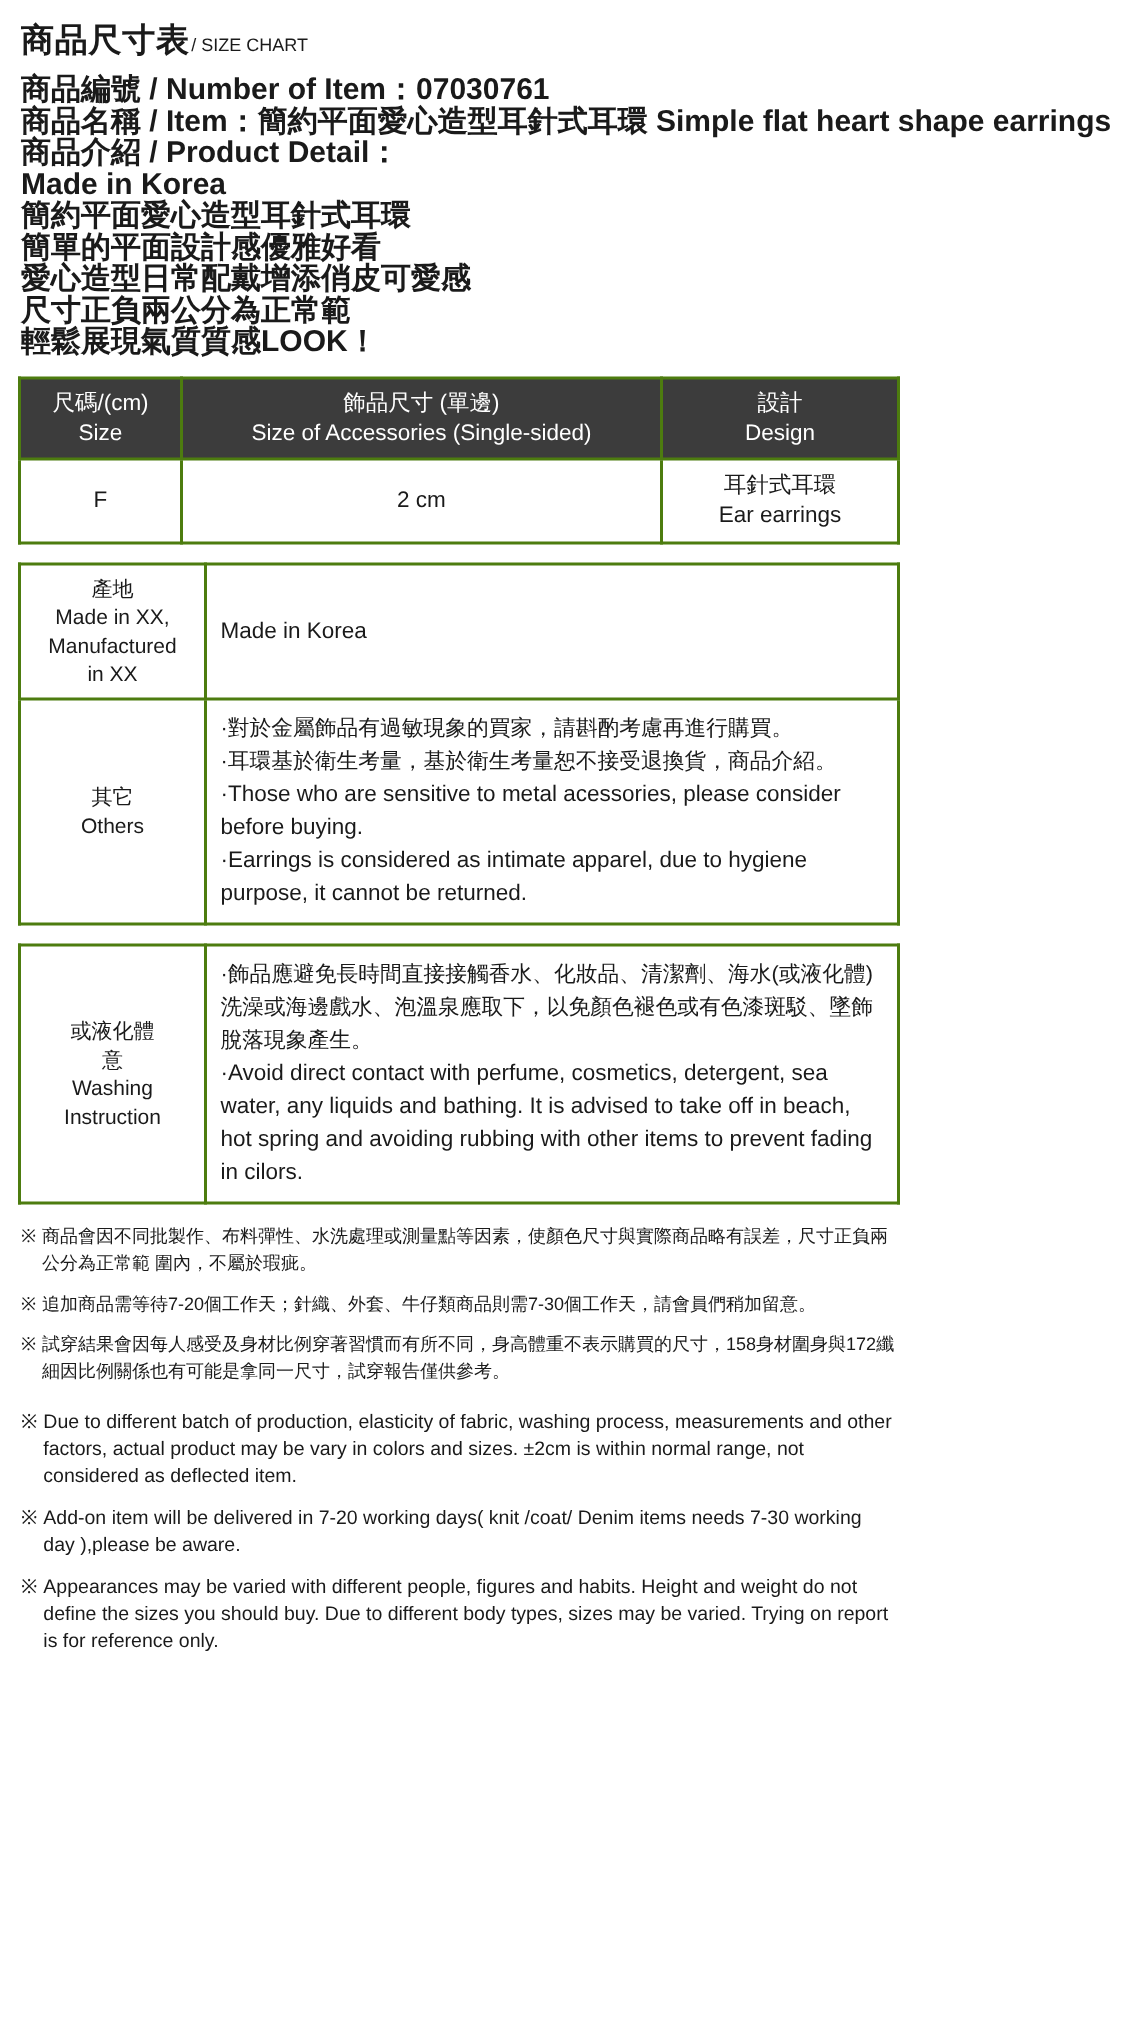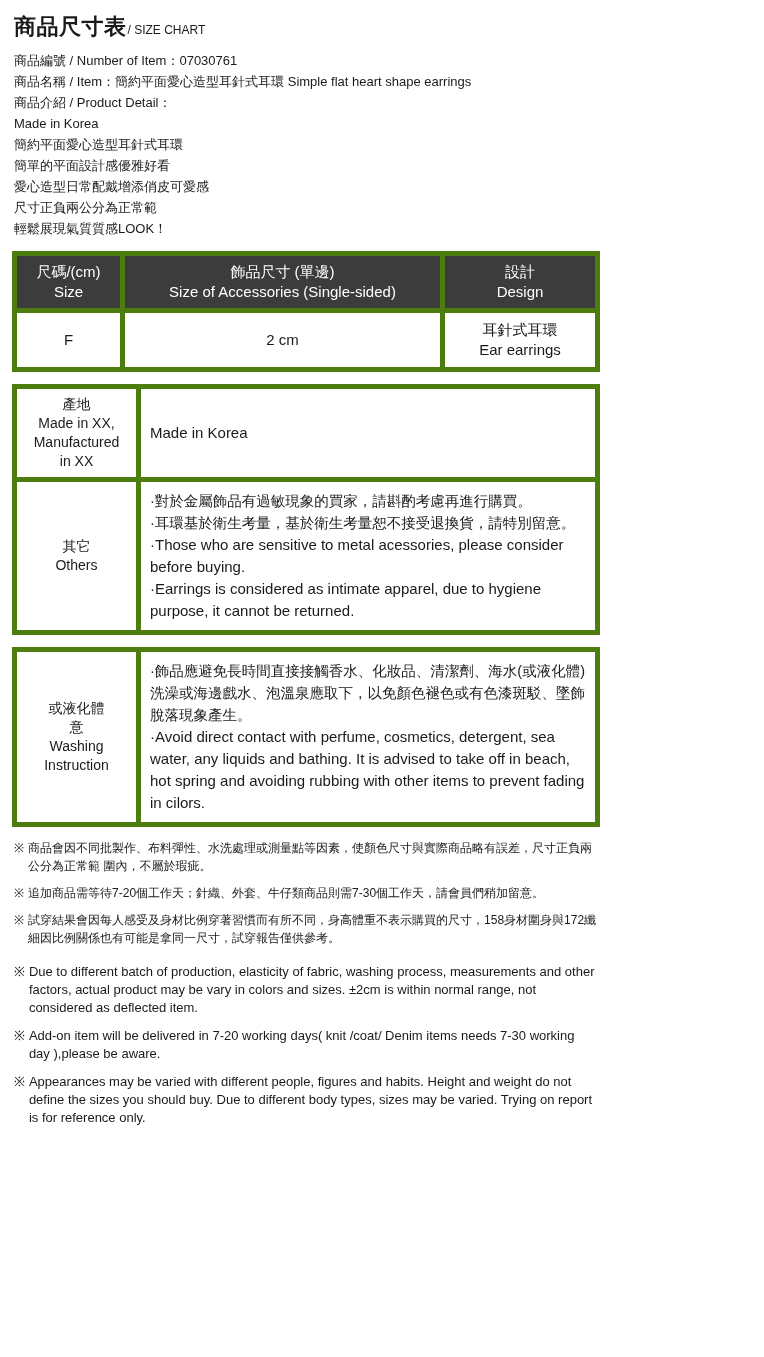--- a/index.html
+++ b/index.html
@@ -35,37 +35,38 @@
   .title-en {
     font-size: 12px;
     font-weight: normal;
   }
 
   
   .intro {
     margin: 0 0 12px 2px;
   }
   .intro div {
-    font-size: 13px;
+    font-size: 20px;
     line-height: 21px;
     white-space: nowrap;
+    font-weight: bold;
   }
 
   
   table {
     border-collapse: collapse;
     width: 100%;
     table-layout: fixed;
   }
   .tbl {
     border: 1px solid #9a9a9a;
     margin-bottom: 12px;
   }
   .tbl td, .tbl th {
-    border: 5px solid #4d7c0f;
+    border: 2px solid #4d7c0f;
     vertical-align: middle;
   }
   .hdr td {
     background: #3c3c3c;
     color: #ffffff;
     text-align: center;
     padding: 6px 4px;
     font-size: 15px;
     line-height: 20px;
     font-weight: normal;
@@ -190,21 +191,21 @@
           <div class="en">Made in Korea</div>
         </td>
       </tr>
       <tr>
         <td class="lbl">
           <div>其它</div>
           <div>Others</div>
         </td>
         <td class="val">
           <div class="zh">·對於金屬飾品有過敏現象的買家，請斟酌考慮再進行購買。</div>
-          <div class="zh">·耳環基於衛生考量，基於衛生考量恕不接受退換貨，請特別留意。</div>
+          <div class="zh">·耳環基於衛生考量，基於衛生考量恕不接受退換貨，商品介紹。</div>
           <div class="en">·Those who are sensitive to metal acessories, please consider before buying.</div>
           <div class="en">·Earrings is considered as intimate apparel, due to hygiene purpose, it cannot be returned.</div>
         </td>
       </tr>
     </tbody>
   </table>
 
   <table class="tbl">
     <colgroup>
       <col style="width:124px">

